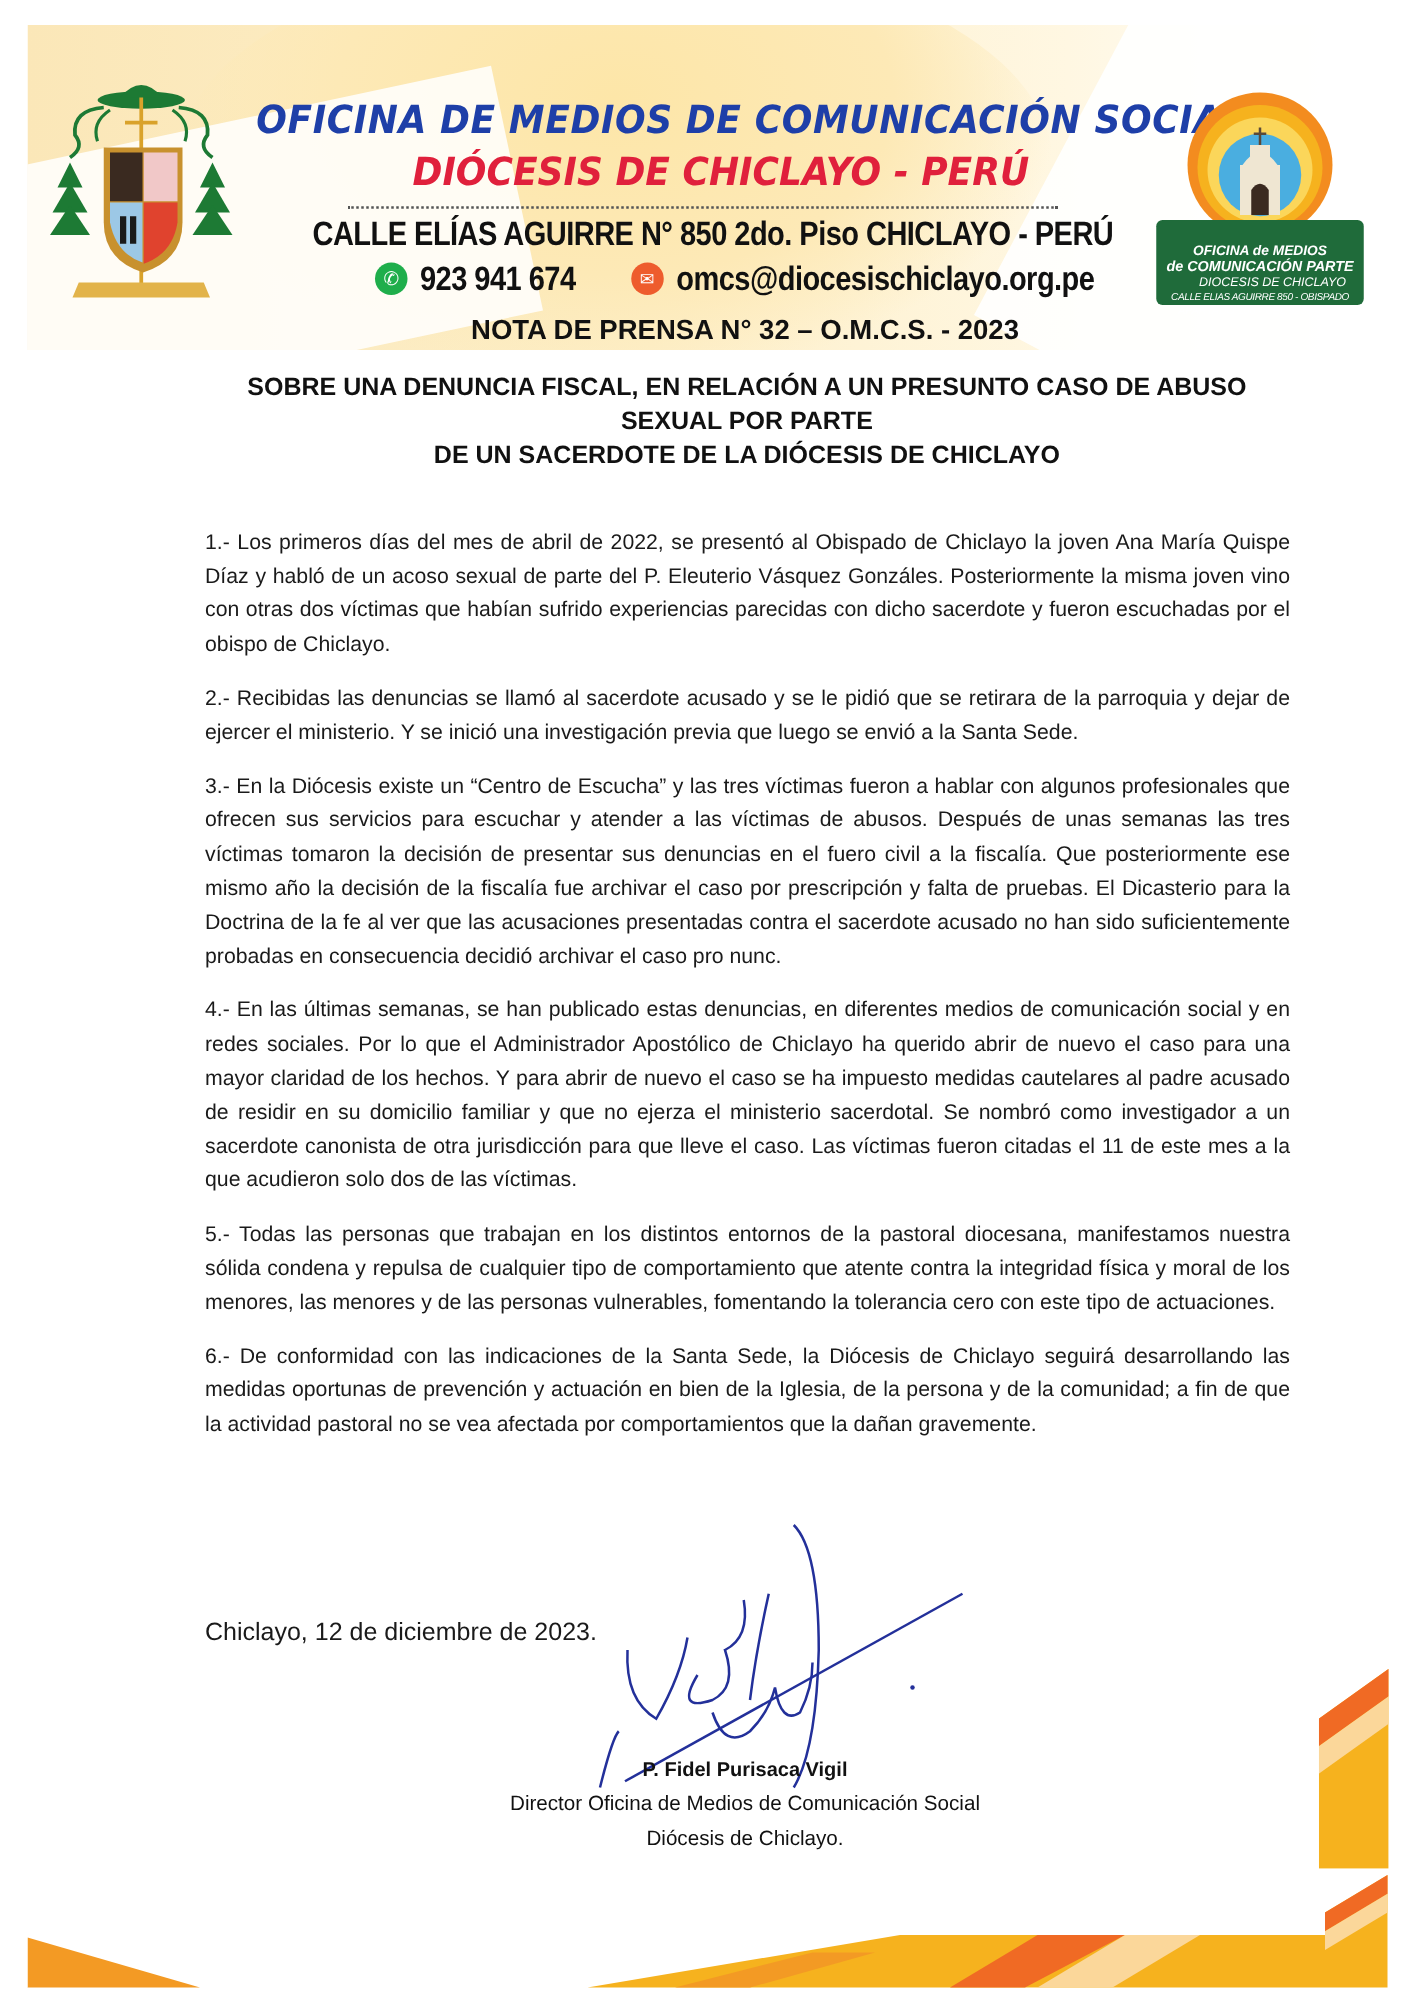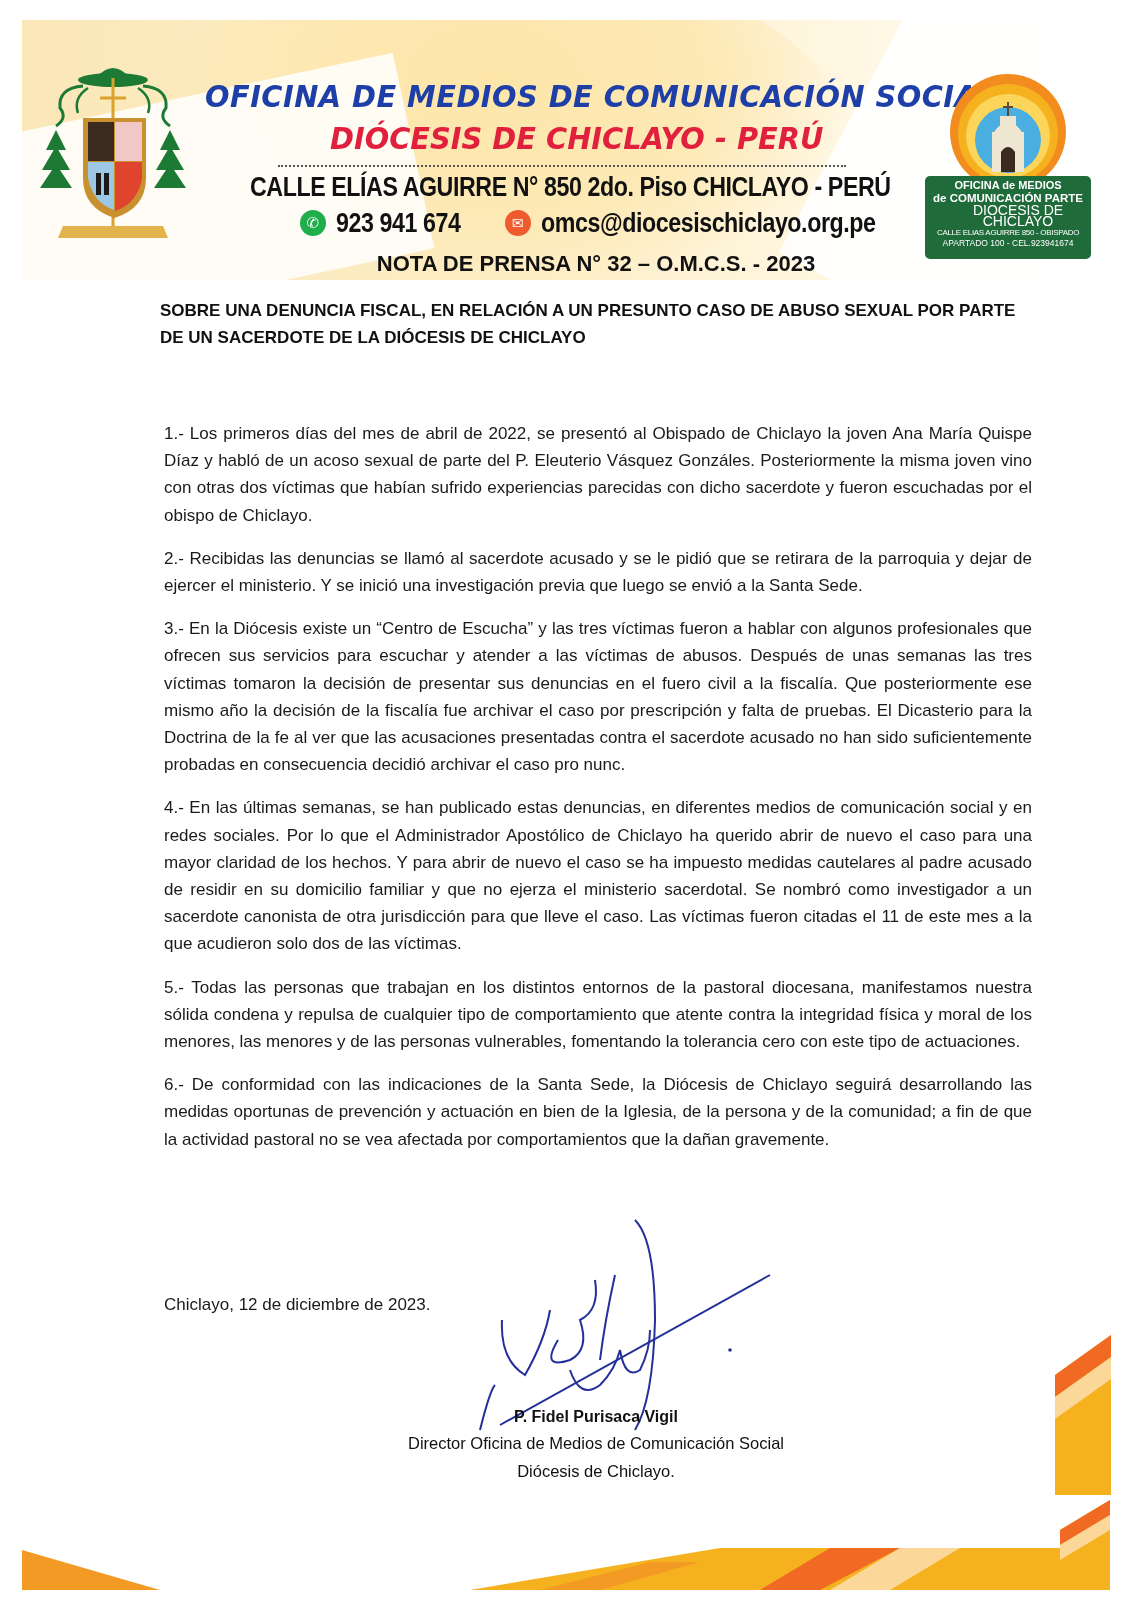--- a/index.html
+++ b/index.html
@@ -22,35 +22,35 @@
   .h-sub { position: absolute; left: 330px; top: 120px; width: 500px; font-family: "DejaVu Sans", sans-serif; font-weight: bold; font-size: 31px; color: #e0203c; font-style: italic; transform: scaleX(0.93); transform-origin: left; white-space: nowrap; }
   .h-rule { position: absolute; left: 278px; top: 165px; width: 568px; border-top: 2px dotted #555; }
   .h-addr { position: absolute; left: 250px; top: 172px; width: 630px; font-family: "Liberation Sans", sans-serif; font-weight: bold; font-size: 27px; color: #111; white-space: nowrap; transform: scaleX(0.86); transform-origin: left; letter-spacing: -0.5px; }
   .h-contact { position: absolute; left: 300px; top: 205px; height: 36px; display: flex; align-items: center; gap: 10px; white-space: nowrap; }
   .h-contact .txt { font-family: "Liberation Sans", sans-serif; font-weight: bold; font-size: 27px; color: #111; transform: scaleX(0.86); transform-origin: left; display: inline-block; letter-spacing: -0.5px; }
   .ic-wa { width: 26px; height: 26px; border-radius: 50%; background: #1fae4b; display: flex; align-items: center; justify-content: center; color: #fff; font-size: 15px; }
   .ic-mail { width: 26px; height: 26px; border-radius: 50%; background: #ee5c2d; display: flex; align-items: center; justify-content: center; color: #fff; font-size: 14px; margin-left: 14px; }
 
   
   .r-logo { position: absolute; left: 948px; top: 72px; width: 120px; height: 120px; }
-  .r-badge { position: absolute; left: 925px; top: 176px; width: 166px; height: 83px; background: #1f6b3a; border-radius: 5px; color: #fff; text-align: center; padding-top: 3px; }
+  .r-badge { position: absolute; left: 925px; top: 176px; width: 166px; height: 68px; background: #1f6b3a; border-radius: 5px; color: #fff; text-align: center; padding-top: 19px; font-style: italic; }
   .r-badge .l1 { font-size: 11px; font-weight: bold; line-height: 13px; }
   .r-badge .l2 { font-size: 11.5px; font-weight: bold; line-height: 13px; }
-  .r-badge .l3 { font-size: 14px; line-height: 11px; margin-left: 20px; }
+  .r-badge .l3 { font-size: 10px; line-height: 11px; margin-left: 20px; }
   .r-badge .l4 { font-size: 8px; line-height: 11px; white-space: nowrap; letter-spacing: -0.3px; }
   .r-badge .l5 { font-size: 8.5px; line-height: 11px; white-space: nowrap; }
 
   .nota { position: absolute; left: 0; width: 1192px; top: 251px; text-align: center; font-family: "Liberation Sans", sans-serif; font-weight: bold; font-size: 22px; color: #111; }
 
-  .subject { position: absolute; left: 160px; width: 875px; top: 297px; font-family: "Liberation Sans", sans-serif; font-weight: bold; font-size: 17px; line-height: 27px; color: #111; }
+  .subject { position: absolute; left: 160px; width: 875px; top: 297px; text-align: center; font-family: "Liberation Sans", sans-serif; font-weight: bold; font-size: 20px; line-height: 27px; color: #111; }
 
   .body { position: absolute; left: 164px; width: 868px; top: 404px; font-family: "Liberation Sans", sans-serif; font-size: 17px; line-height: 27.2px; color: #1a1a1a; text-align: justify; }
   .body p { margin-bottom: 14px; margin-top: 16px; }
 
-  .date { position: absolute; left: 164px; top: 1295px; font-size: 17px; color: #1a1a1a; }
+  .date { position: absolute; left: 164px; top: 1295px; font-size: 20px; color: #1a1a1a; }
 
   .sign-name { position: absolute; left: 0; width: 1192px; top: 1408px; text-align: center; font-weight: bold; font-size: 16px; color: #111; }
   .sign-role { position: absolute; left: 0; width: 1192px; top: 1434px; text-align: center; font-size: 16.5px; color: #111; }
   .sign-org { position: absolute; left: 0; width: 1192px; top: 1462px; text-align: center; font-size: 16.5px; color: #111; }
 
   .signature { position: absolute; left: 440px; top: 1200px; width: 340px; height: 260px; pointer-events: none; }
 
   
   .footer { position: absolute; left: 0; top: 1490px; width: 1132px; height: 110px; }
   .footer svg { width: 100%; height: 100%; }

